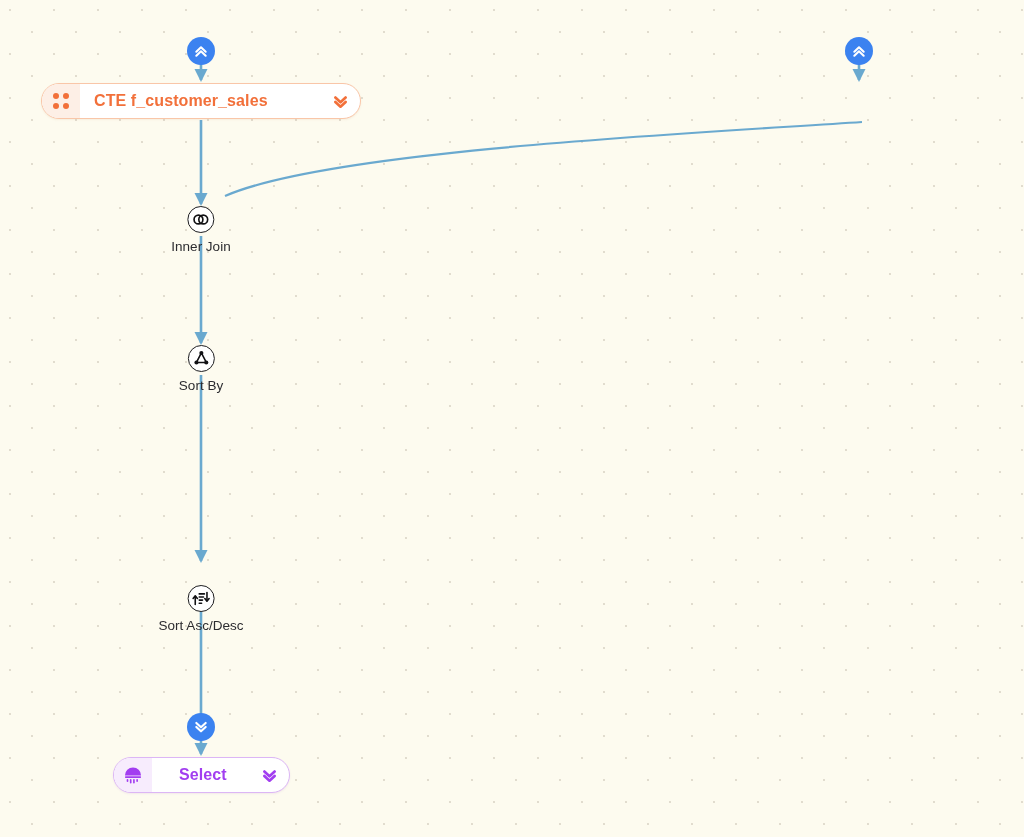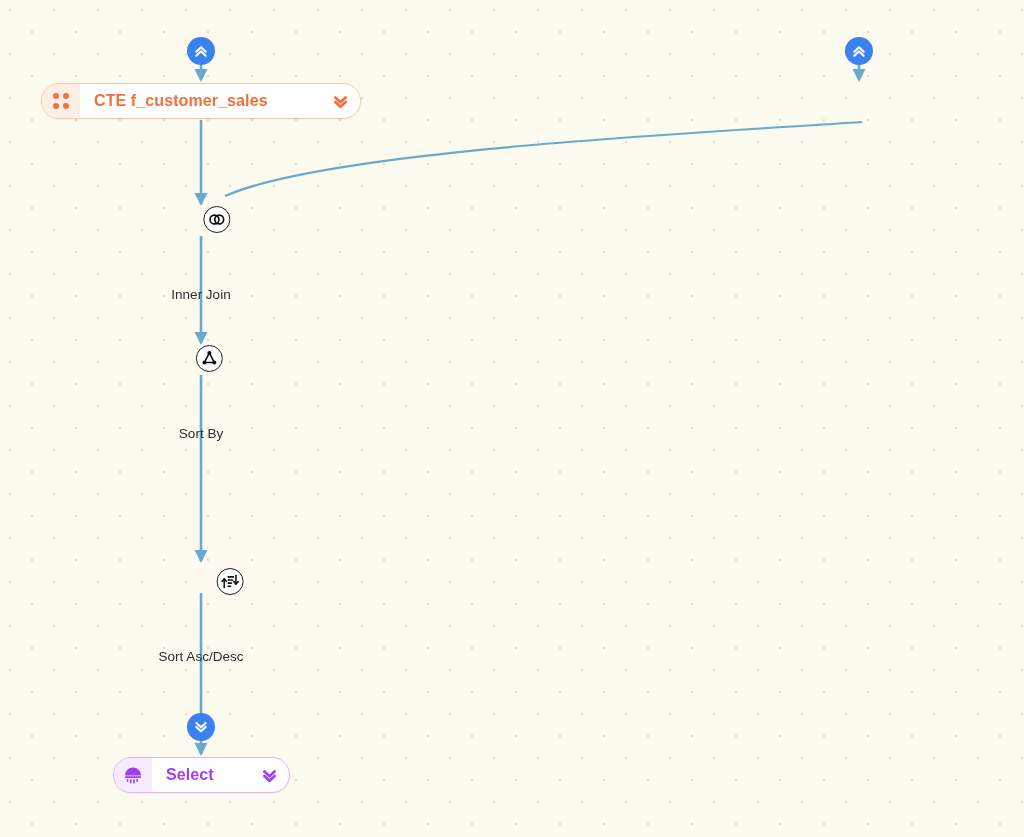--- a/index.html
+++ b/index.html
@@ -96,22 +96,21 @@
     align-items: center;
     justify-content: center;
   }
 
   
   .op-node {
     position: absolute;
     z-index: 5;
     display: flex;
     flex-direction: column;
-    align-items: flex-end;
-    gap: 48px;
+    align-items: center;
   }
   .op-circle {
     width: 27px;
     height: 27px;
     border-radius: 50%;
     background: #ffffff;
     border: 1.6px solid #1d1d1f;
     display: flex;
     align-items: center;
     justify-content: center;
@@ -222,37 +221,37 @@
       <svg width="19" height="19" viewBox="0 0 24 24">
         <path d="M12 5 L18.2 17 L5.8 17 Z" fill="none" stroke="#111114" stroke-width="2" stroke-linejoin="round"></path>
         <circle cx="12" cy="5" r="2.6" fill="#111114"></circle>
         <circle cx="18.2" cy="17" r="2.6" fill="#111114"></circle>
         <circle cx="5.8" cy="17" r="2.6" fill="#111114"></circle>
       </svg>
     </div>
     <div class="op-text">Sort By</div>
   </div>
 
-  <div class="op-node" style="left:201px; top:568px; transform:translateX(-50%);">
+  <div class="op-node" style="left:201px; top:585px; transform:translateX(-50%);">
     <div class="op-circle">
       <svg width="19" height="19" viewBox="0 0 24 24">
         <path d="M4.6 9.5 L4.6 19.5" stroke="#111114" stroke-width="2" stroke-linecap="round"></path>
         <path d="M1.9 11.9 L4.6 8.6 L7.3 11.9" fill="none" stroke="#111114" stroke-width="2" stroke-linecap="round" stroke-linejoin="round"></path>
         <path d="M19.4 14.5 L19.4 4.5" stroke="#111114" stroke-width="2" stroke-linecap="round"></path>
         <path d="M16.7 12.1 L19.4 15.4 L22.1 12.1" fill="none" stroke="#111114" stroke-width="2" stroke-linecap="round" stroke-linejoin="round"></path>
         <path d="M9.6 6.2 L16.2 6.2" stroke="#111114" stroke-width="2" stroke-linecap="round"></path>
         <path d="M9.6 10.1 L15 10.1" stroke="#111114" stroke-width="2" stroke-linecap="round"></path>
         <path d="M9.6 14 L13.8 14" stroke="#111114" stroke-width="2" stroke-linecap="round"></path>
         <path d="M9.6 17.9 L12.6 17.9" stroke="#111114" stroke-width="2" stroke-linecap="round"></path>
       </svg>
     </div>
     <div class="op-text">Sort Asc/Desc</div>
   </div>
 
-  <div class="node-box select" style="left:113px; top:757px; width:177px;">
+  <div class="node-box select" style="left:113px; top:757px; width:177px;gap:13px;">
     <div class="node-handle">
       <svg width="22" height="22" viewBox="0 0 24 24">
         <path d="M3.2 12.6 A8.8 8.8 0 0 1 20.8 12.6 Z" fill="#a23ef0"></path>
         <rect x="3.2" y="13.4" width="17.6" height="1.9" rx="0.9" fill="#a23ef0"></rect>
         <rect x="5.1" y="16.3" width="1.8" height="3.4" rx="0.9" fill="#a23ef0"></rect>
         <rect x="8.6" y="16.3" width="1.8" height="5" rx="0.9" fill="#a23ef0"></rect>
         <rect x="12.1" y="16.3" width="1.8" height="5" rx="0.9" fill="#a23ef0"></rect>
         <rect x="15.6" y="16.3" width="1.8" height="3.4" rx="0.9" fill="#a23ef0"></rect>
       </svg>
     </div>

